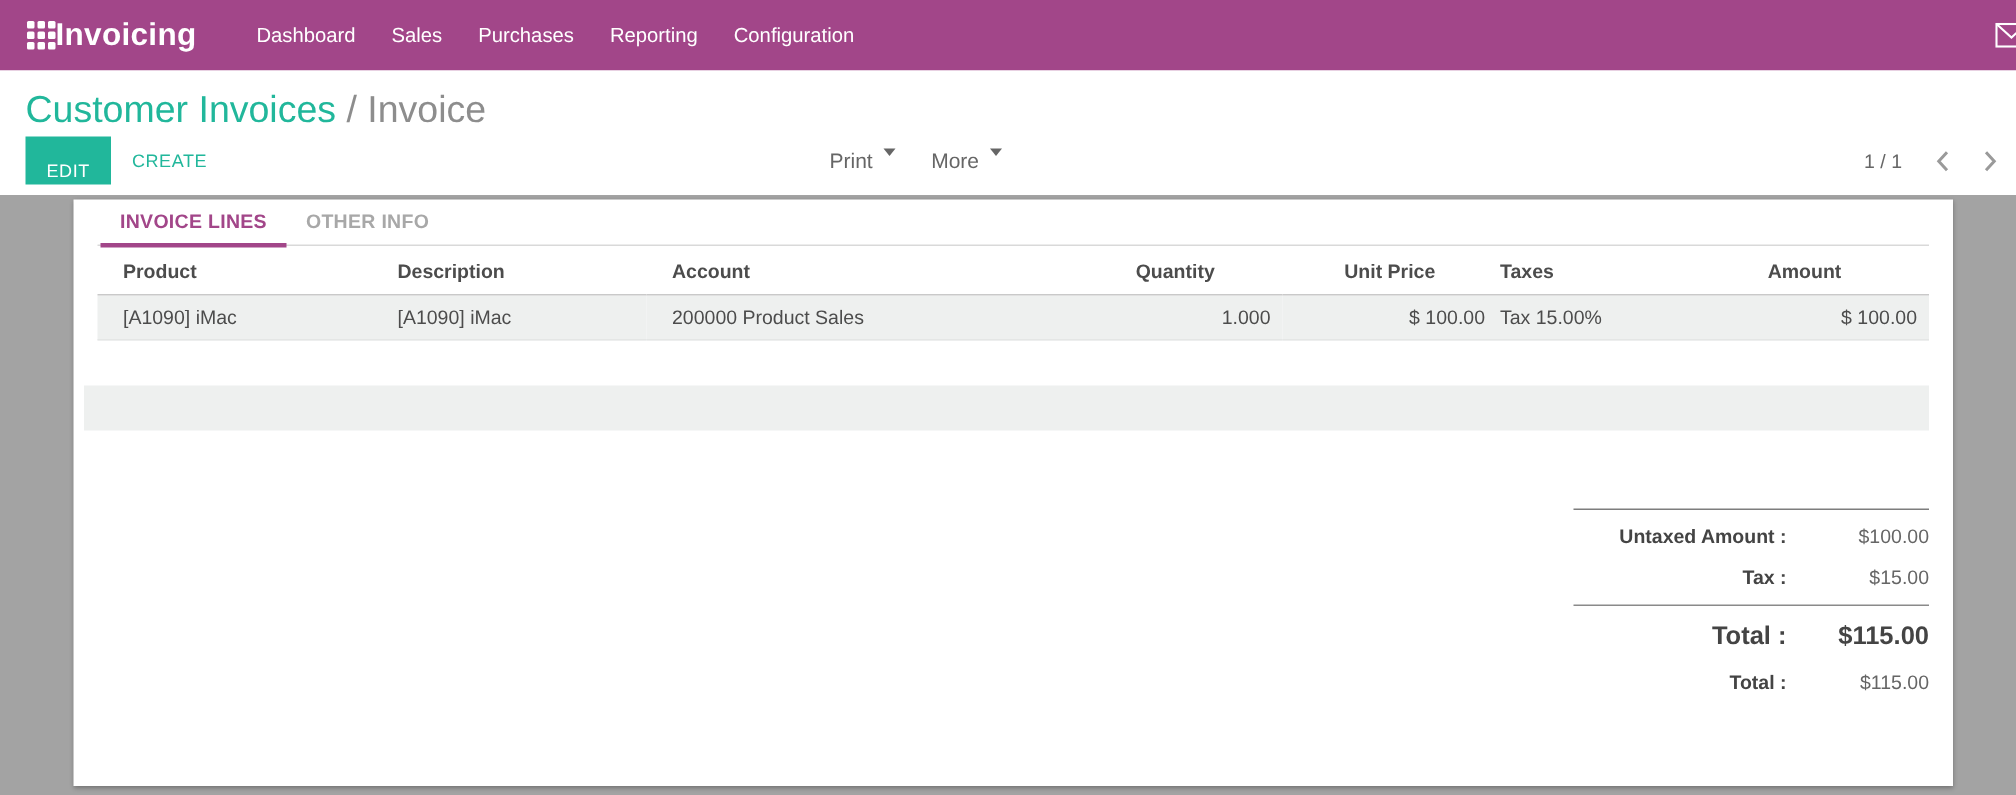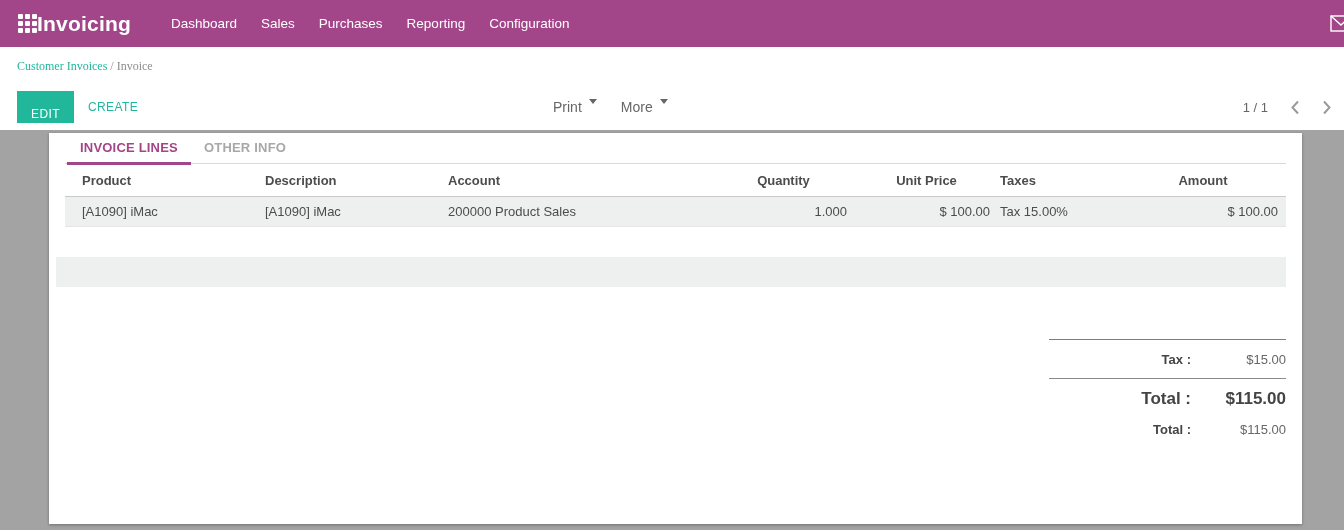--- a/index.html
+++ b/index.html
@@ -12,21 +12,21 @@
   .apps-icon { margin-left:18px; display:grid; grid-template-columns:repeat(3,5px);
     grid-gap:2px; cursor:pointer; }
   .apps-icon i { width:5px; height:5px; background:#fff; border-radius:1px; display:block; }
   .brand { color:#fff; font-size:21px; font-weight:bold; letter-spacing:.2px; }
   .nav-menu { display:flex; margin-left:28px; }
   .nav-item { color:#fff; font-size:13.5px; padding:0 12px; line-height:47px; cursor:pointer; }
   .envelope-wrap { position:absolute; right:-8px; top:15px; }
 
   
   .control-panel { position:relative; height:83px; background:#fff; }
-  .breadcrumb { position:absolute; left:17px; top:12px; font-size:12px;font-family:Liberation Serif, serif; }
+  .breadcrumb { position:absolute; left:17px; top:12px; font-size:25px; }
   .bc-parent { color:#21b79b; cursor:pointer; }
   .bc-sep, .bc-current { color:#8d8d8d; }
   .btn-row { position:absolute; left:17px; top:47px; height:26px; display:flex; align-items:center; }
   .btn-edit { background:#21b79b; color:#fff; border:none; font-size:12px; height:26px;
     padding:16px 14px; letter-spacing:.4px; cursor:pointer; font-family:inherit; }
   .btn-create { background:none; border:none; color:#21b79b; font-size:12px; height:26px;
     padding:0 14px; letter-spacing:.4px; cursor:pointer; font-family:inherit; }
   .dropdown-row { position:absolute; left:553px; top:47px; height:26px; display:flex;
     align-items:center; color:#666; font-size:14px; }
   .dd { cursor:pointer; display:flex; }
@@ -181,20 +181,24 @@
           <td class="num">$ 100.00</td>
           <td class="taxes">Tax 15.00%</td>
           <td class="num">$ 100.00</td>
         </tr>
       </tbody>
     </table>
 
     <div class="empty-band"></div>
 
     <div class="totals">
+      <div class="t-row r1">
+        <span class="t-label">Untaxed Amount :</span>
+        <span class="t-value">$100.00</span>
+      </div>
       <div class="t-row r2">
         <span class="t-label">Tax :</span>
         <span class="t-value">$15.00</span>
       </div>
       <div class="t-rule"></div>
       <div class="t-row r-big">
         <span class="t-label">Total :</span>
         <span class="t-value">$115.00</span>
       </div>
       <div class="t-row r-small">

